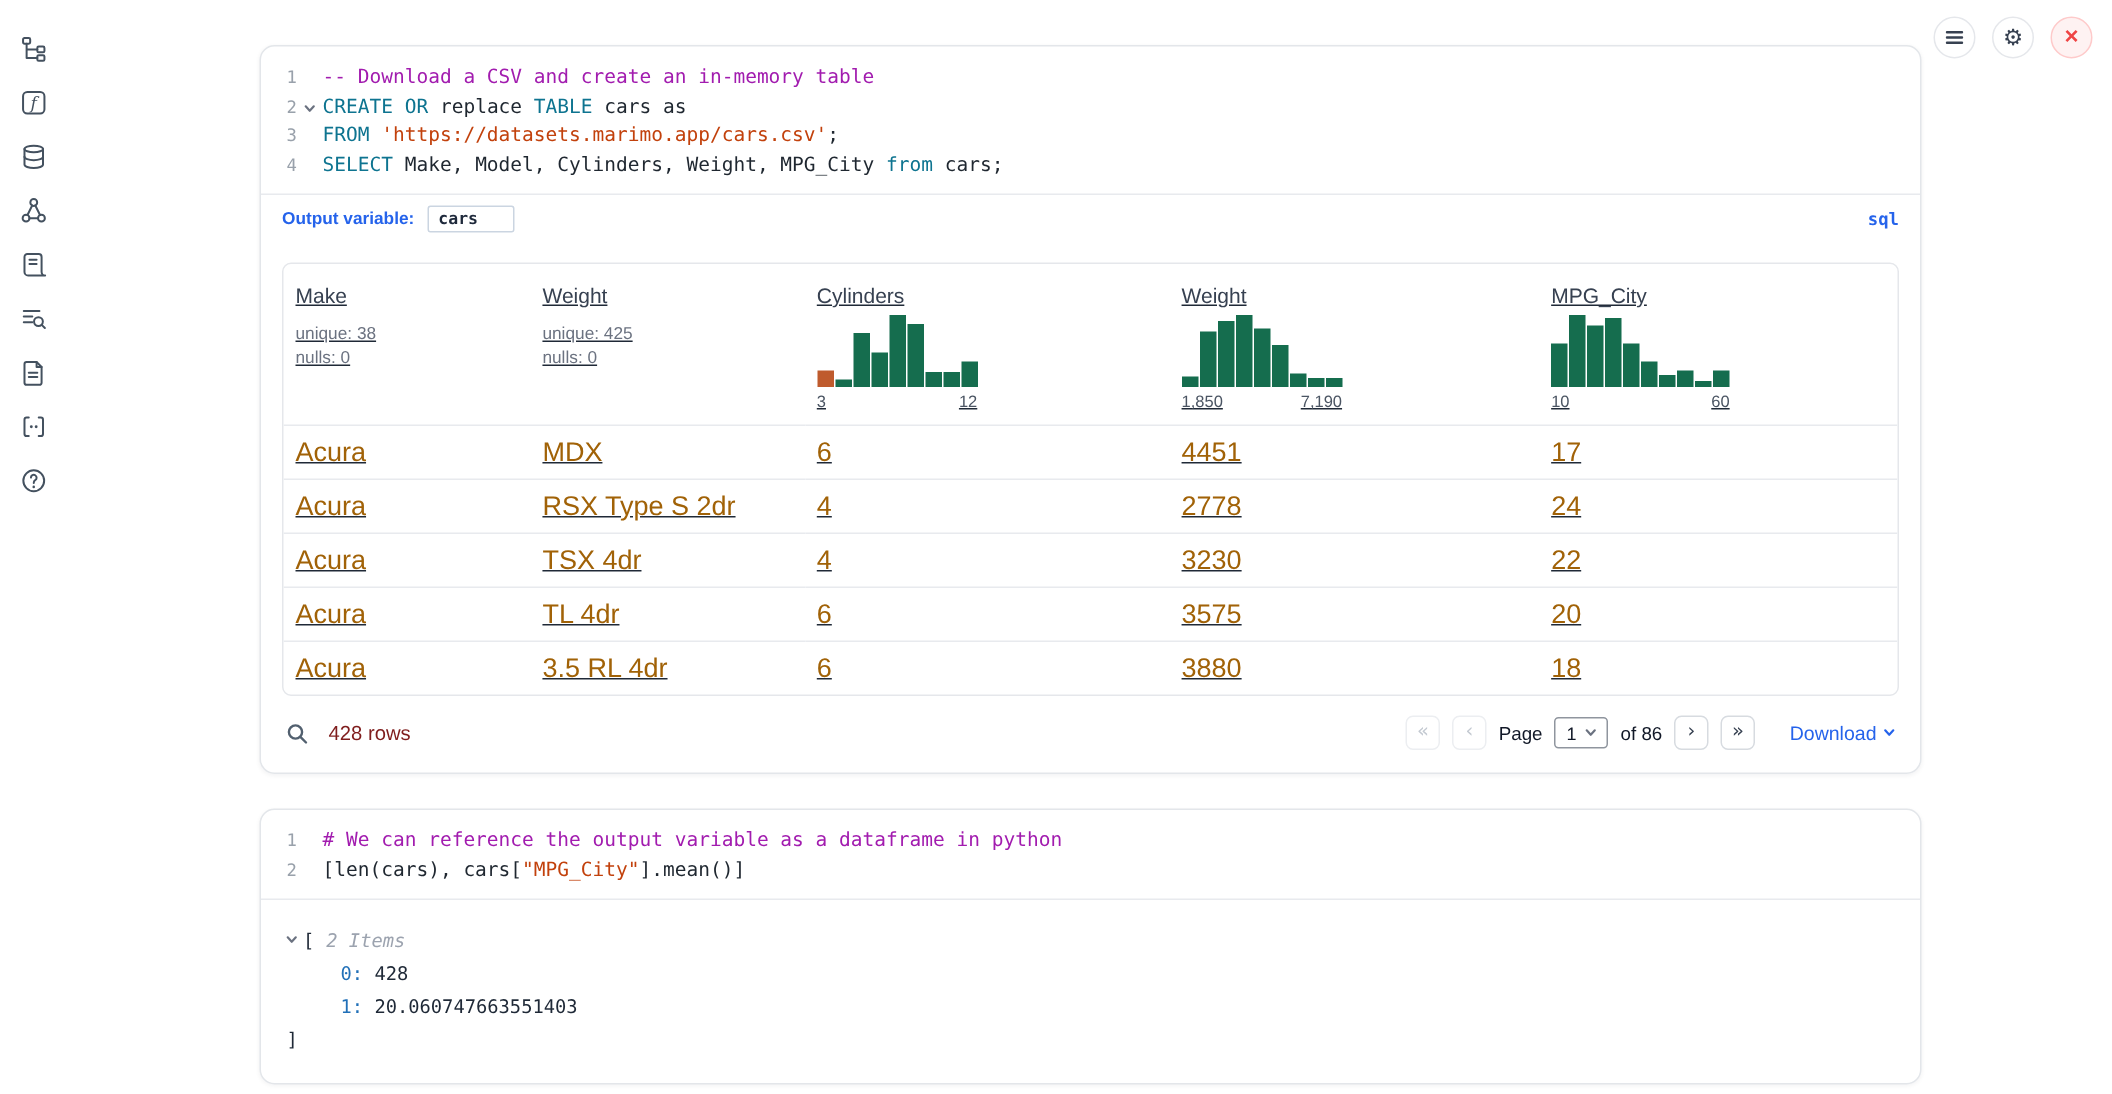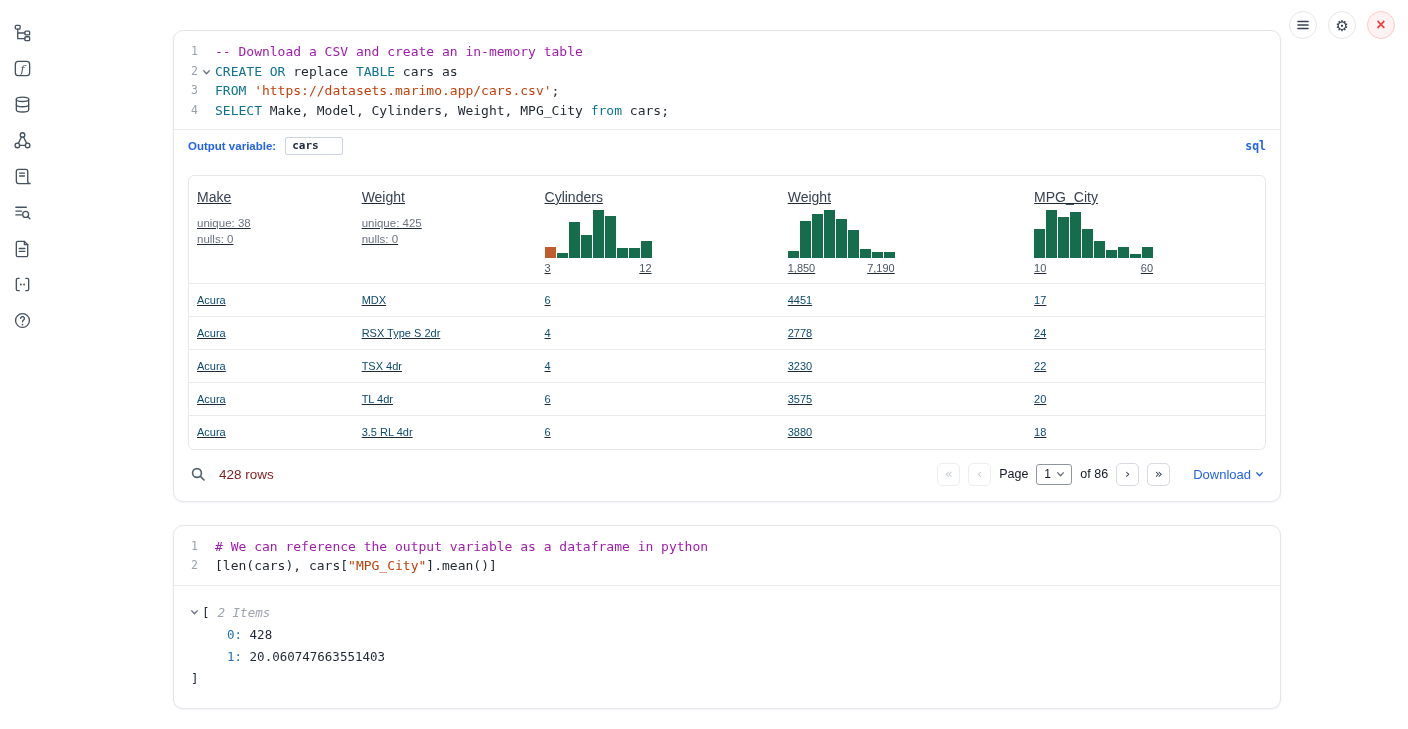--- a/index.html
+++ b/index.html
@@ -70,21 +70,21 @@
   
   .table-card { margin: 14px 14px 0; border: 1px solid #e5e7eb; border-radius: 6px; overflow: hidden; }
   table { width: 100%; border-collapse: collapse; table-layout: fixed; text-decoration: underline; }
   th { text-align: left; vertical-align: top; padding: 13px 8px 9px; font-weight: 400; color: #374151; font-size: 14px; }
   .col-stat { color: #6b7280; font-size: 11.5px; line-height: 16px; }
   .col-stat.first { margin-top: 10px; }
   .hist { margin-top: 5px; }
   .bars { display: flex; align-items: flex-end; gap: 1px; height: 48px; }
   .bar { width: 11px; flex: none; }
   .hist-labels { display: flex; justify-content: space-between; color: #4b5563; font-size: 11px; margin-top: 4px; }
-  td { padding: 7px 8px; border-top: 1px solid #e8eaee; font-size: 11px; color: #0c4a6e; height: 33px; }
+  td { padding: 7px 8px; border-top: 1px solid #e8eaee; font-size: 18px; color: #a16207; height: 33px; }
 
   
   .table-footer { display: flex; align-items: center; padding: 13px 16px 15px; }
   .search-btn { border: none; background: transparent; cursor: pointer; display: grid; place-items: center; padding: 0; }
   .search-btn svg { width: 16px; height: 16px; fill: none; stroke: #52606f; stroke-width: 1.6; stroke-linecap: round; }
   .rows-count { margin-left: 13px; font-size: 13.5px; color: #7f1d1d; }
   .pager { margin-left: auto; display: flex; align-items: center; gap: 8px; }
   .nav-btn {
     width: 23px; height: 23px; border: 1px solid #d7dbe0; border-radius: 5px; background: #fff;
     display: grid; place-items: center; font-size: 13px; color: #374151; cursor: pointer; padding: 0 0 2px;

